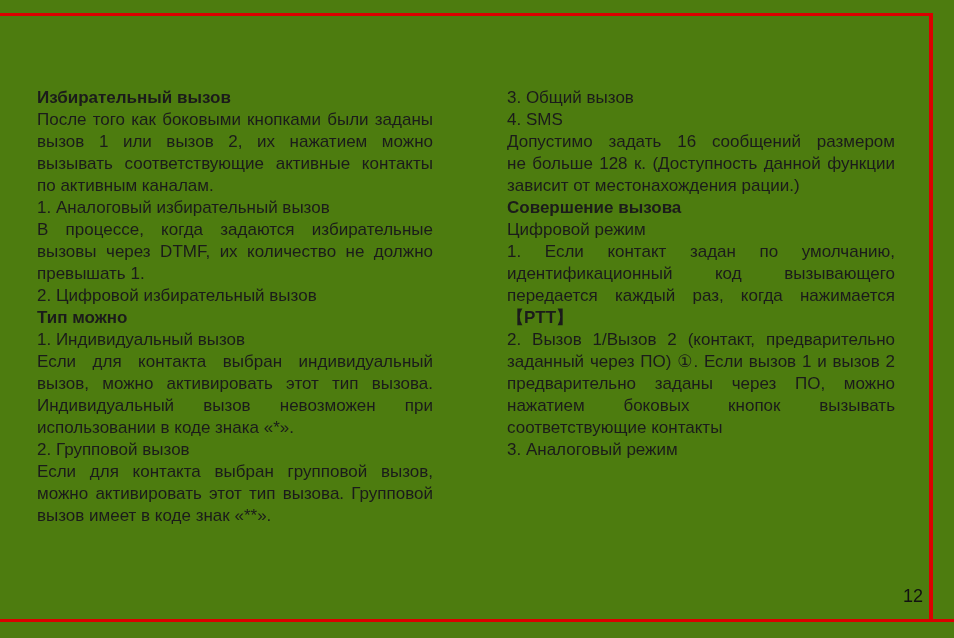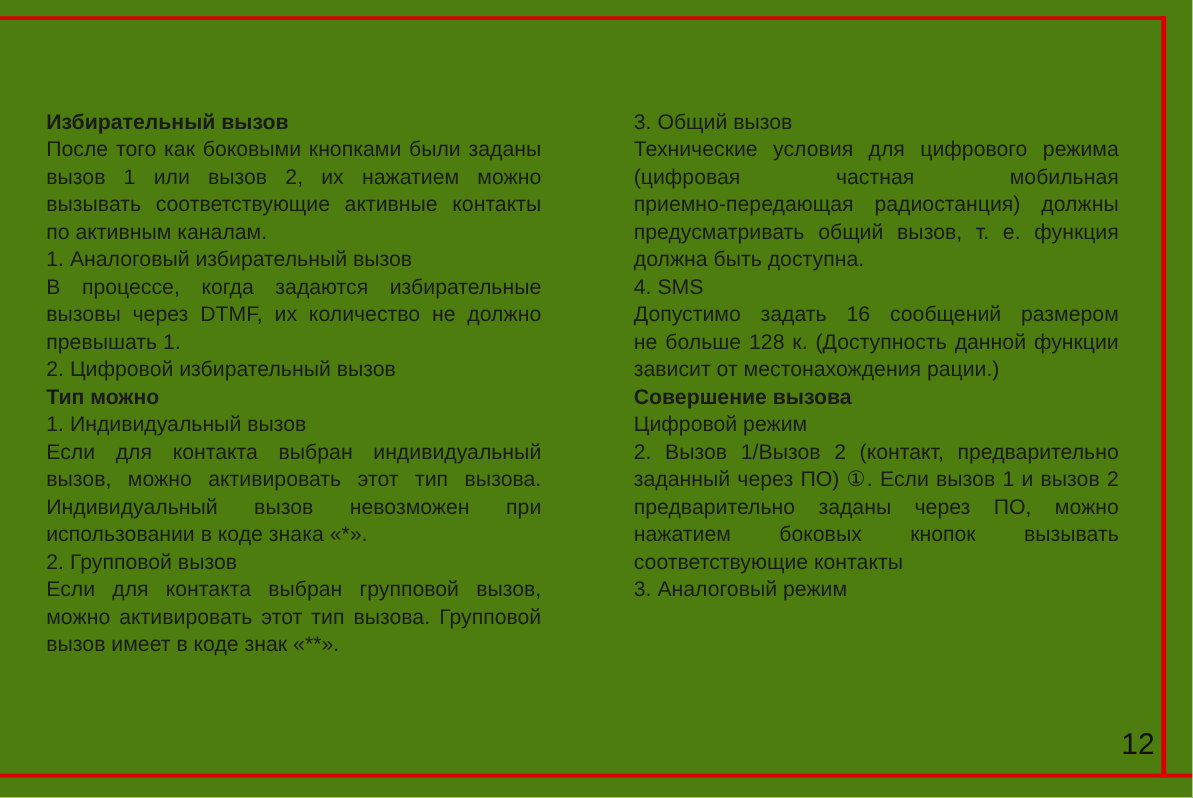--- a/index.html
+++ b/index.html
@@ -46,21 +46,21 @@
     }
     .sec-gap { margin-top: 11px; }
     .nowrap { white-space: nowrap; }
     .ptt { font-weight: bold; }
 
     .pagenum {
       position: absolute;
       left: 897px;
       top: 585px;
       width: 26px;
-      font-size: 24px;
+      font-size: 18px;
       line-height: 22px;
       text-align: right;
       color: #111111;
     }
   </style>
 </head>
 <body>
 
 <div class="page">
 
@@ -76,24 +76,24 @@
     <p>2. Цифровой избирательный вызов</p>
     <h2 class="sec-gap">Тип можно</h2>
     <p>1. Индивидуальный вызов</p>
     <p>Если для контакта выбран индивидуальный вызов, можно активировать этот тип вызова. Индивидуальный вызов невозможен при использовании в коде знака «*».</p>
     <p>2. Групповой вызов</p>
     <p>Если для контакта выбран групповой вызов, можно активировать этот тип вызова. Групповой вызов имеет в коде знак «**».</p>
   </div>
 
   <div class="col col-right">
     <p>3. Общий вызов</p>
-    <p><span>Технические условия для цифрового режима (цифровая частная мобильная</span> <span class="nowrap">приемно-передающая</span> <span>радиостанция) должны предусматривать общий вызов, т.&nbsp;е. функция должна быть доступна.</span></p>
     <p>4. SMS</p>
     <p>Допустимо задать 16 сообщений размером не&nbsp;больше 128&nbsp;к. (Доступность данной функции зависит от местонахождения рации.)</p>
     <h2 class="sec-gap">Совершение вызова</h2>
     <p>Цифровой режим</p>
+    <p><span>1.&nbsp;Если контакт задан по умолчанию, идентификационный код вызывающего передается каждый раз, когда нажимается</span> <span class="ptt">【PTT】</span></p>
     <p>2.&nbsp;Вызов 1/Вызов 2 (контакт, предварительно заданный через ПО) ①. Если вызов 1 и вызов 2 предварительно заданы через ПО, можно нажатием боковых кнопок вызывать соответствующие контакты</p>
     <p>3. Аналоговый режим</p>
   </div>
 
   <div class="pagenum">12</div>
 
 </div>
 
 </body></html>

